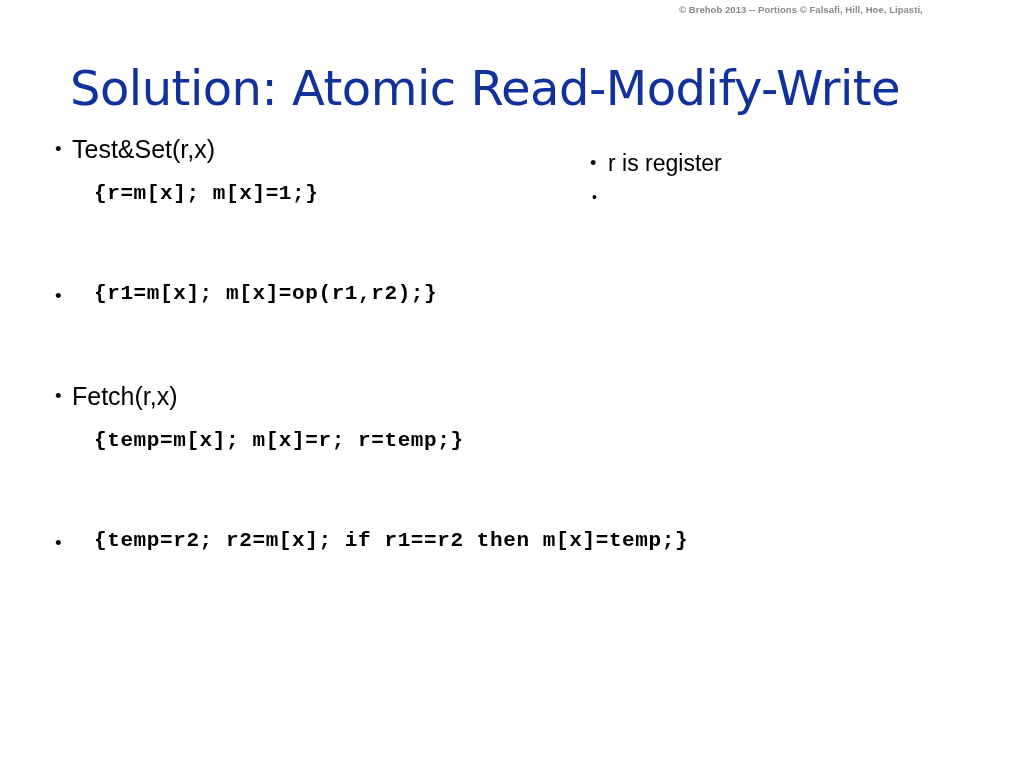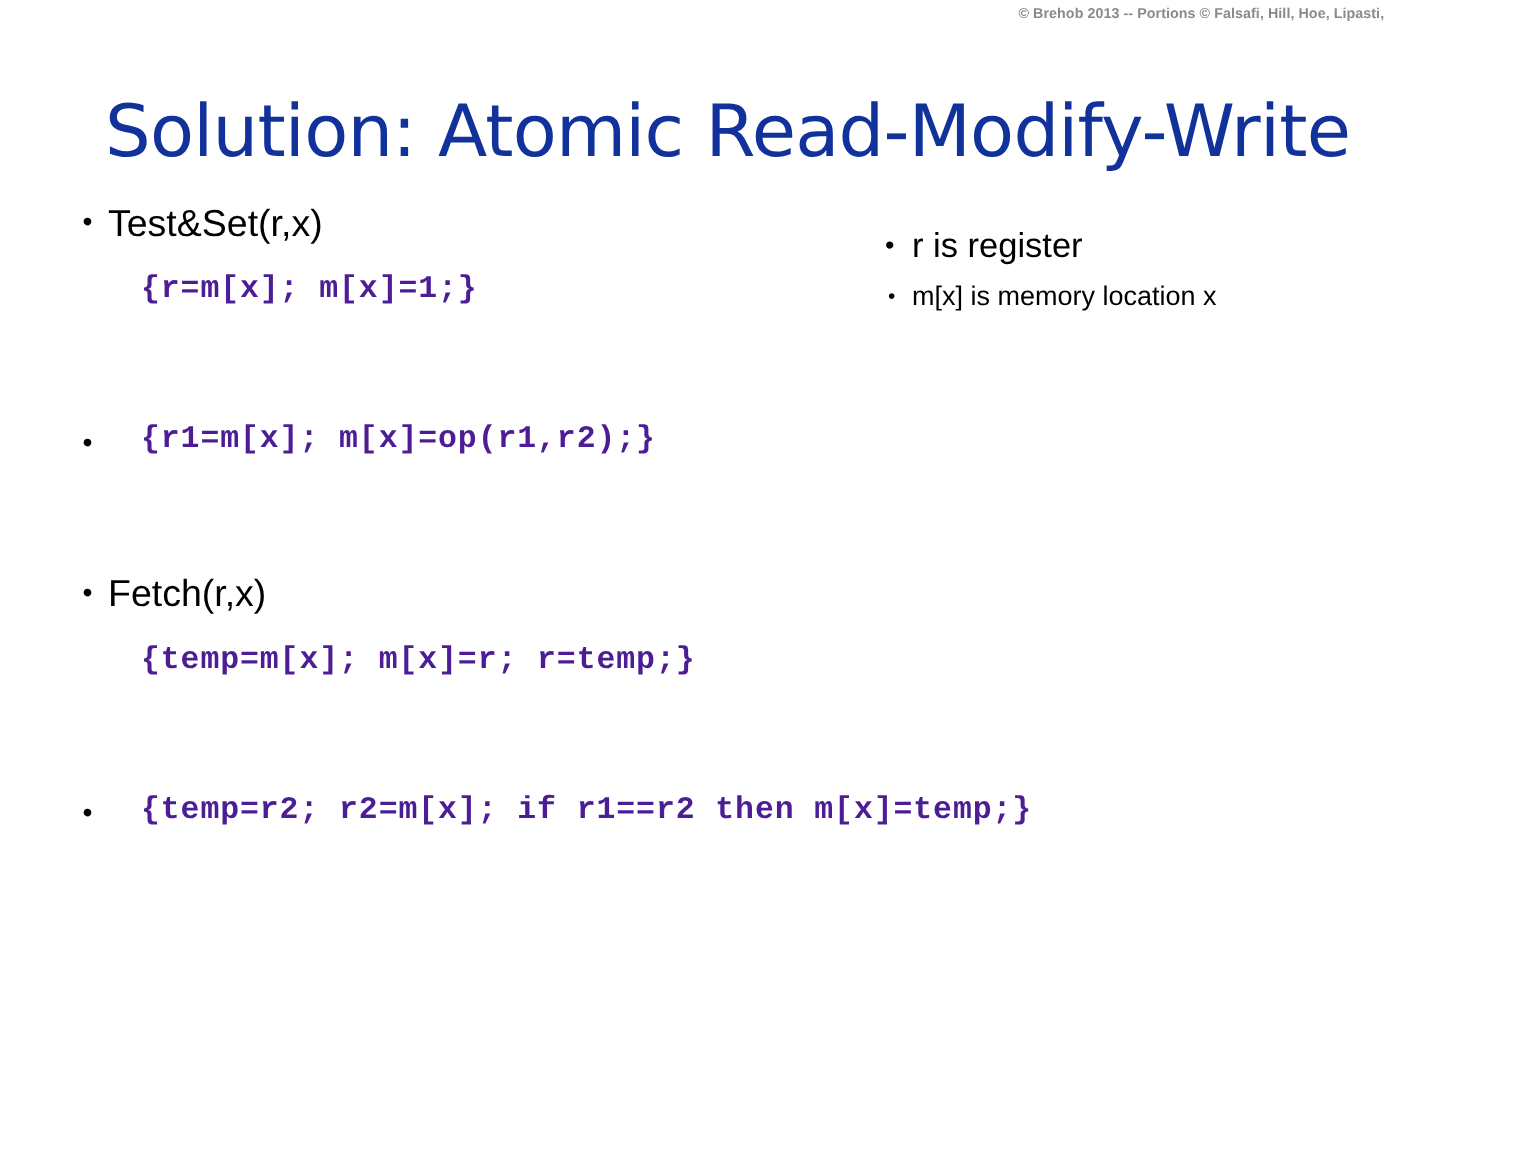--- a/index.html
+++ b/index.html
@@ -81,21 +81,21 @@
     line-height: 32px;
   }
   .code-row {
     margin-top: 15px;
     padding-left: 44px;
     font-family: "Liberation Mono", "DejaVu Sans Mono", monospace;
     font-size: 21px;
     font-weight: bold;
     line-height: 27px;
     letter-spacing: 0.6px;
-    color: #4c1d95;
+    color: #000000;
     white-space: pre;
   }
 
   
   .right-col {
     position: absolute;
     left: 585px;
     top: 148px;
     width: 420px;
   }
@@ -176,17 +176,16 @@
 
   </div>
 
   <div class="right-col">
     <div class="note-main">
       <span class="dot">•</span>
       <span>r is register</span>
     </div>
     <div class="note-sub">
       <span class="dot">•</span>
-      <span>m[x] is memory location x</span>
     </div>
   </div>
 
 </div>
 
 </body></html>

